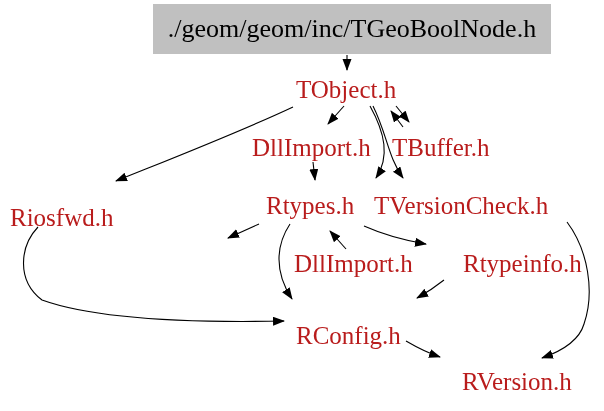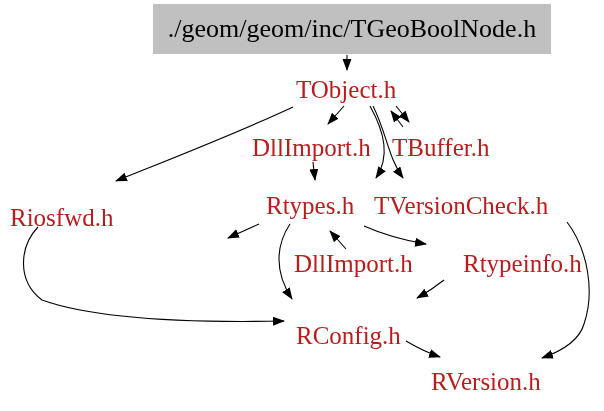--- a/index.html
+++ b/index.html
@@ -62,15 +62,15 @@
 
   <div class="node" style="left:296px;top:76px;">TObject.h</div>
   <div class="node" style="left:252px;top:134px;">DllImport.h</div>
   <div class="node" style="left:392px;top:134px;">TBuffer.h</div>
   <div class="node" style="left:10px;top:204px;">Riosfwd.h</div>
   <div class="node" style="left:266px;top:192px;">Rtypes.h</div>
   <div class="node" style="left:374px;top:192px;text-align:center;">TVersionCheck.h</div>
   <div class="node" style="left:286px;top:250px;margin-left:8px;">DllImport.h</div>
   <div class="node" style="left:423px;top:250px;margin-left:40px;">Rtypeinfo.h</div>
   <div class="node" style="left:296px;top:322px;">RConfig.h</div>
-  <div class="node" style="left:431px;top:368px;font-family:Liberation Serif, serif;">RVersion.h</div>
+  <div class="node" style="left:462px;top:368px;font-family:Liberation Serif, serif;">RVersion.h</div>
 
 </div>
 
 </body></html>

